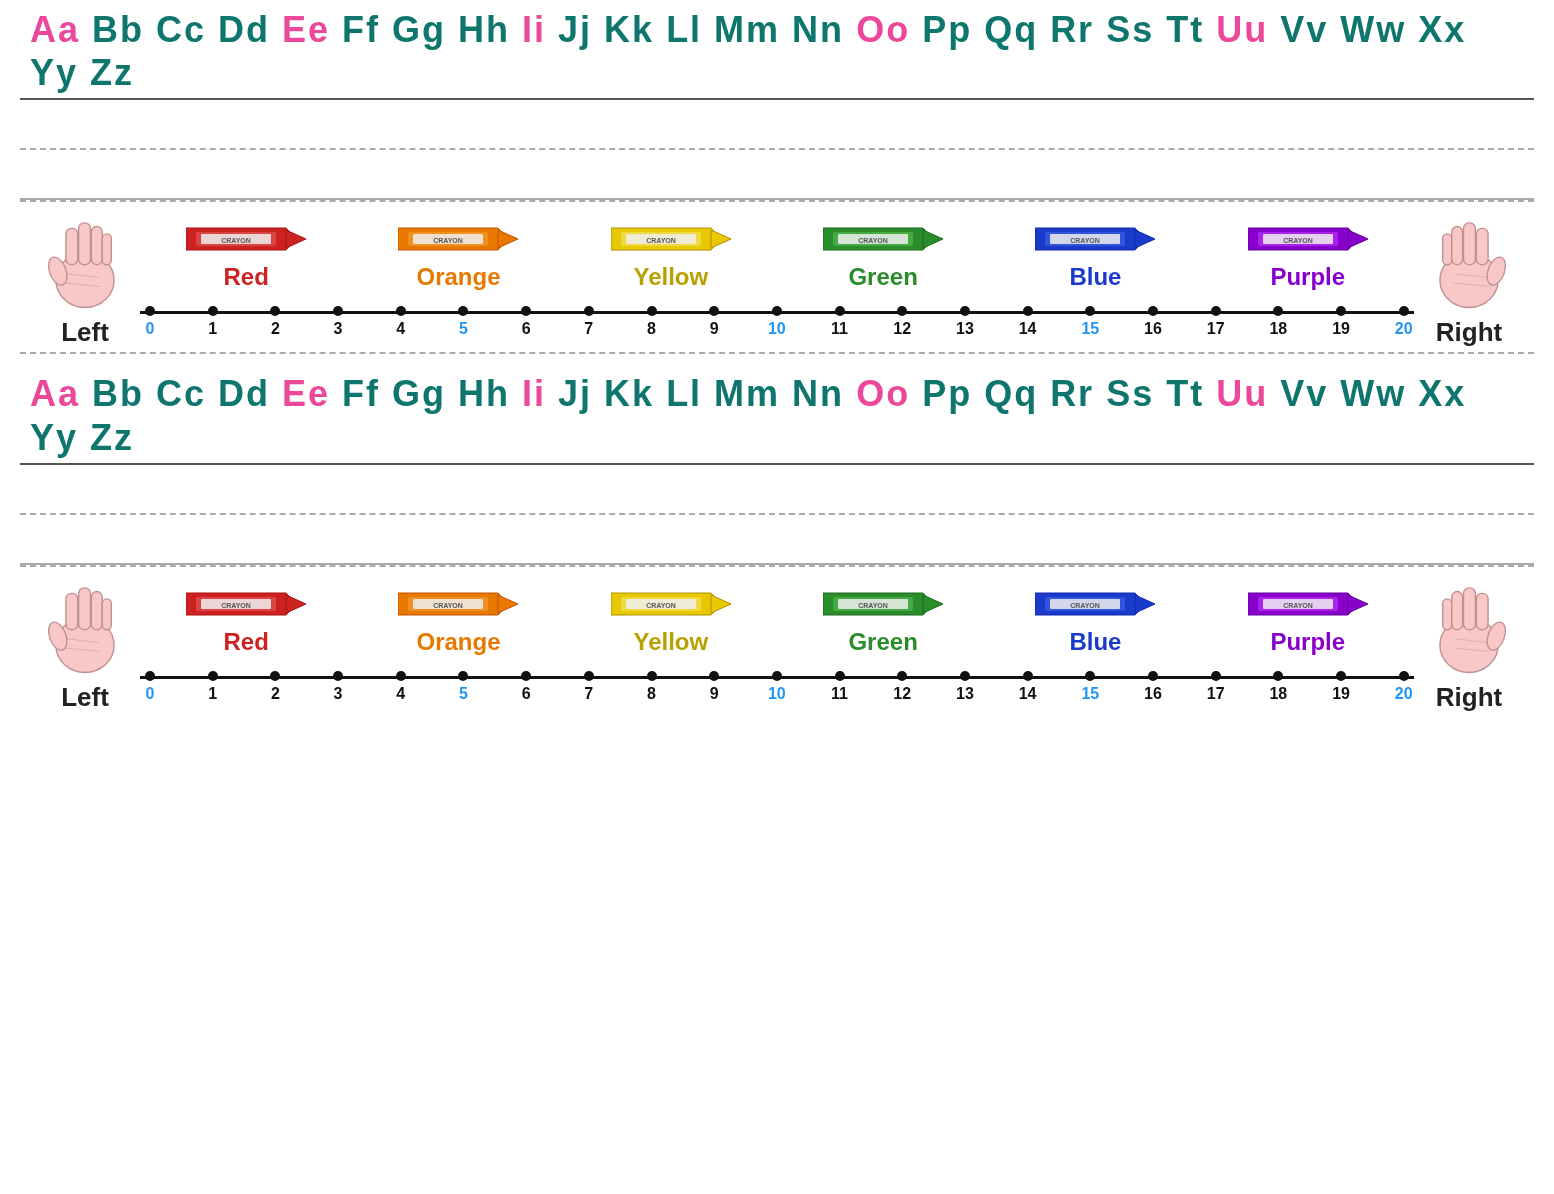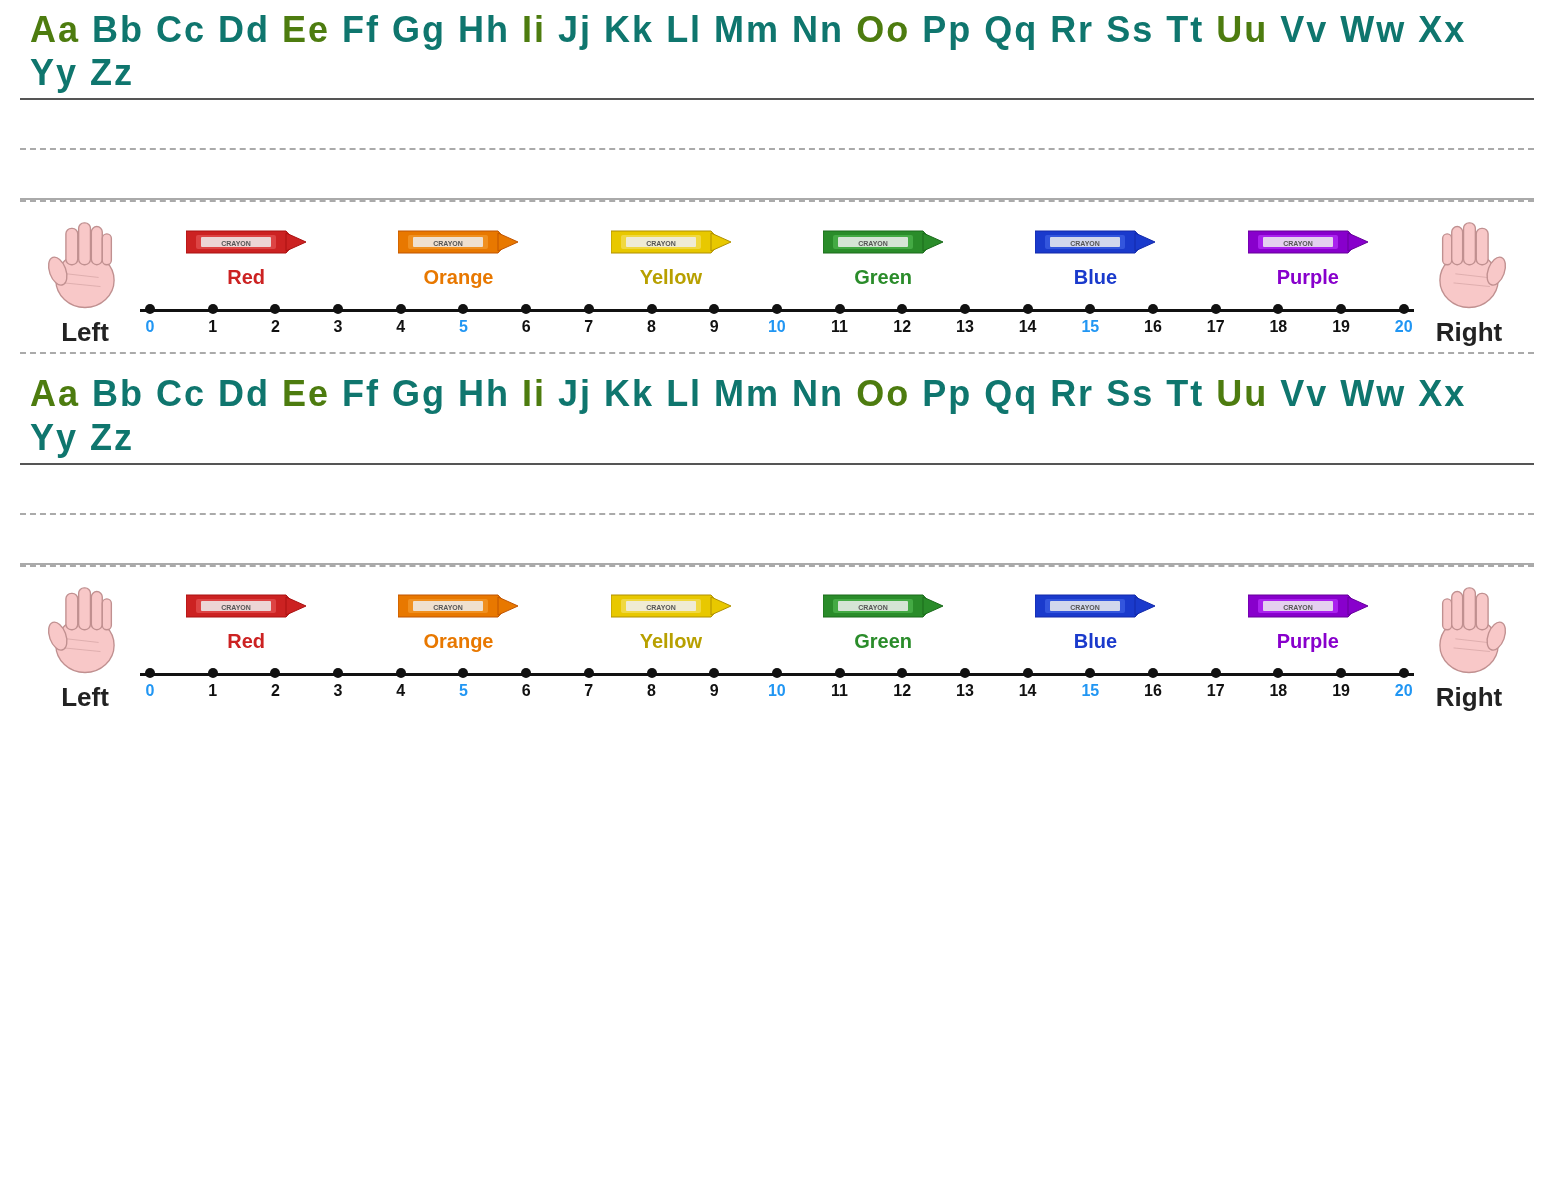--- a/index.html
+++ b/index.html
@@ -26,21 +26,21 @@
 
     .alphabet-line {
       padding: 8px 10px 4px 10px;
       font-size: 36px;
       font-weight: bold;
       letter-spacing: 2px;
       line-height: 1.2;
       border-bottom: 2px solid #555;
     }
 
-    .alphabet-line .green { color: #4d7c0f; }
+    .alphabet-line .green { color: #ec4899; }
     .alphabet-line .black { color: #0f766e; }
 
     .writing-lines-area {
       position: relative;
       height: 100px;
       border-bottom: 2px solid #aaa;
     }
     .writing-lines-area .dashed-line {
       position: absolute;
       width: 100%;
@@ -108,21 +108,21 @@
     }
 
     .crayon-item {
       display: flex;
       flex-direction: column;
       align-items: center;
       gap: 4px;
     }
 
     .crayon-label {
-      font-size: 20px;
+      font-size: 24px;
       font-weight: bold;
     }
 
     
     .crayon-svg {
       width: 120px;
       height: 40px;
     }
 
     

